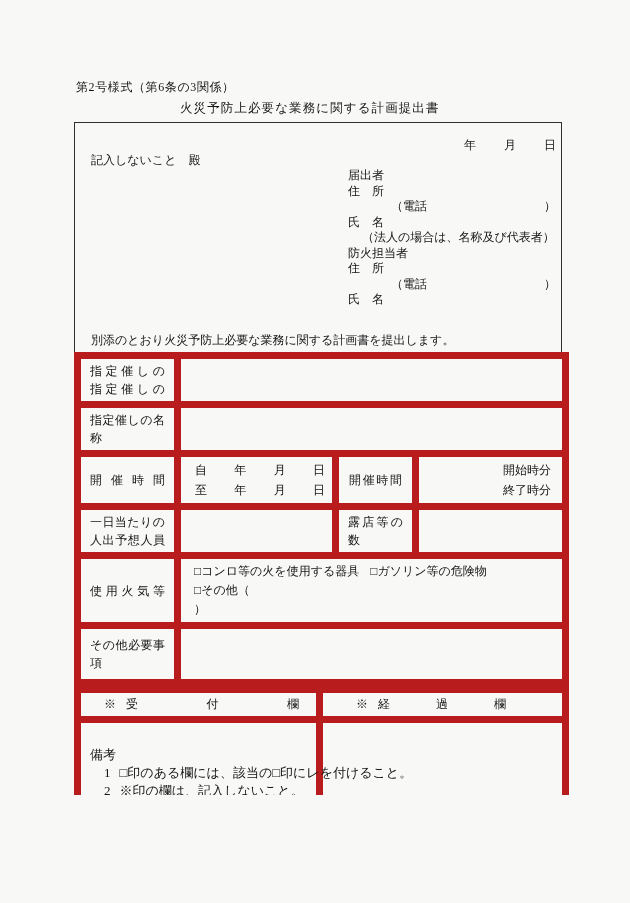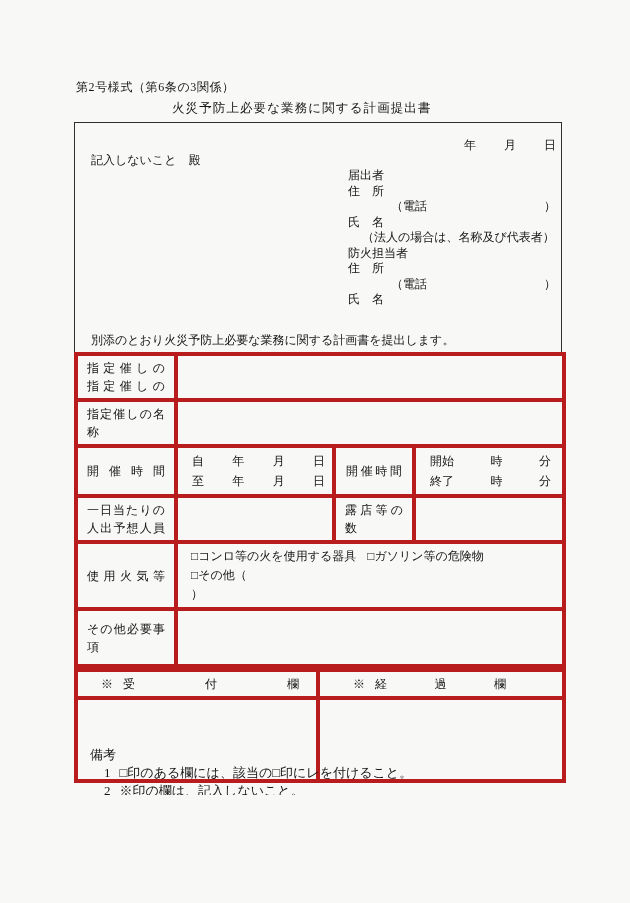--- a/index.html
+++ b/index.html
@@ -13,21 +13,21 @@
     position:relative;
     width:630px;height:795px;
     background:#f8f8f7;
     overflow:hidden;
   }
   .form-number{
     position:absolute;left:76px;top:79px;
     font-size:12px;letter-spacing:0.6px;white-space:nowrap;
   }
   .doc-title{
-    position:absolute;left:172px;top:100px;
+    position:absolute;left:180px;top:100px;
     font-size:12.5px;letter-spacing:1.1px;white-space:nowrap;
   }
   .form-box{
     position:absolute;left:74px;top:122px;width:488px;
   }
   .top-section{
     position:relative;
     box-sizing:border-box;
     width:488px;height:230px;
     border:1px solid #2f2f2f;border-bottom:none;
@@ -53,38 +53,38 @@
   .submission{
     position:absolute;left:16px;top:209px;white-space:nowrap;
   }
   table{
     border-collapse:collapse;
     table-layout:fixed;
     width:488px;
     font-size:12px;
   }
   td{
-    border:4px solid #b91c1c;
+    border:7px solid #b91c1c;
     padding:3px;
     vertical-align:middle;
     overflow:hidden;
   }
   .jlabel{
     text-align:justify;
     text-align-last:justify;
     -moz-text-align-last:justify;
     padding:0 6px;
     line-height:18px;
   }
   .period-line{
     display:flex;justify-content:space-between;
     padding:0 4px 0 11px;line-height:20px;
   }
   .hours-line{
-    display:flex;justify-content:space-between;
+    display:flex;justify-content:flex-end;
     padding:0 8px 0 11px;line-height:20px;
   }
   .fire-line1{
     display:flex;gap:11px;
     padding-left:10px;line-height:19px;white-space:nowrap;
   }
   .fire-line2{
     display:flex;
     padding-left:10px;line-height:19px;white-space:nowrap;flex-direction:column;
   }

